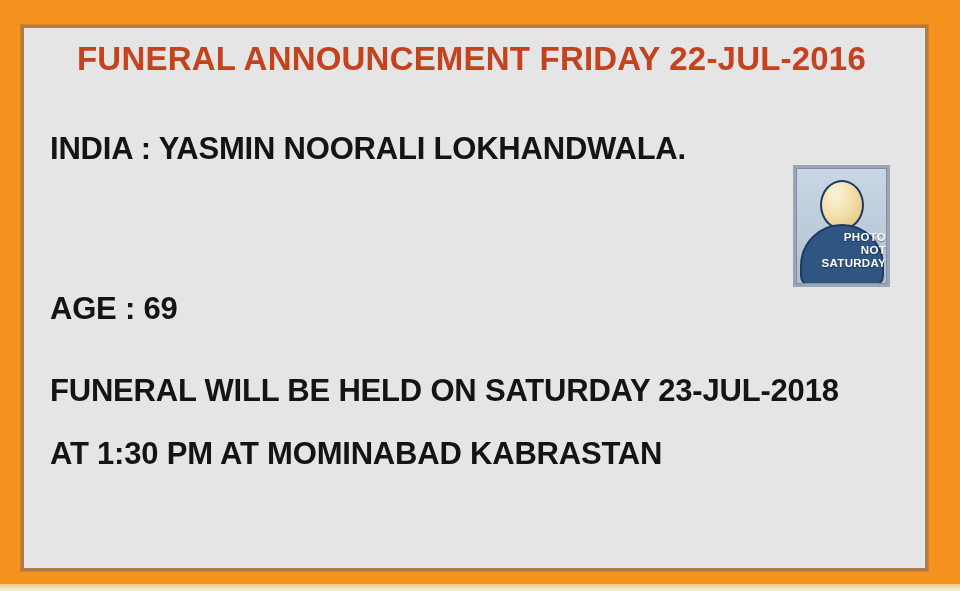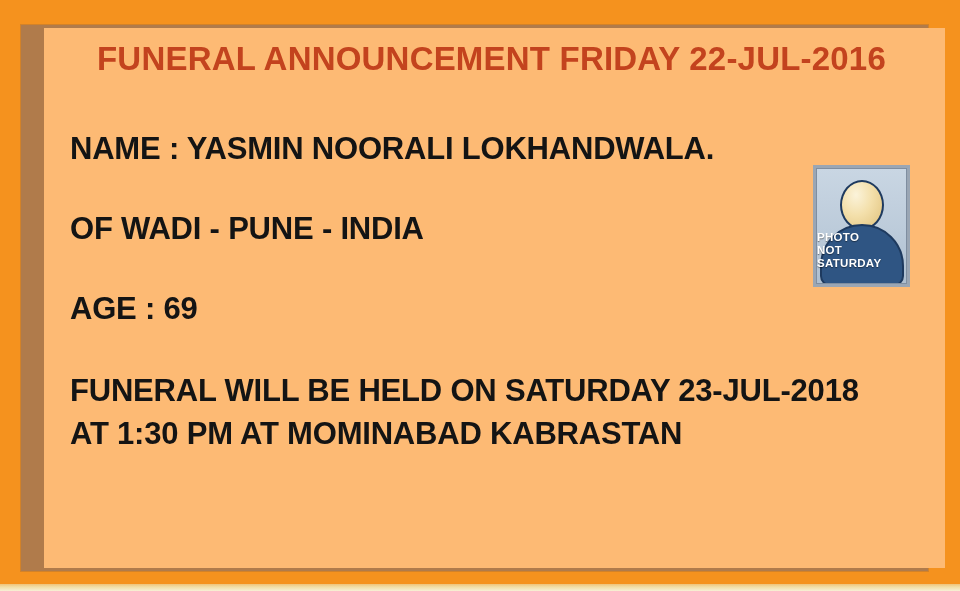--- a/index.html
+++ b/index.html
@@ -33,22 +33,21 @@
     height: 546px;
     background: #B07B4B;
     box-shadow: 0 0 0 1px rgba(150,100,60,0.35);
   }
   .card {
     position: absolute;
     left: 24px;
     top: 28px;
     width: 901px;
     height: 540px;
-    background: #fdba74;
-    margin-left: 20px;
+    background: #e5e5e5;
   }
   .title {
     position: absolute;
     left: 53px;
     top: 12px;
     width: 820px;
     color: #C3431E;
     font-size: 33px;
     font-weight: bold;
     letter-spacing: 0.2px;
@@ -62,21 +61,21 @@
     color: #141414;
     font-size: 31px;
     font-weight: bold;
     white-space: nowrap;
     letter-spacing: -0.2px;
   }
   .line-name  { top: 103px; }
   .line-place { top: 183px; }
   .line-age   { top: 263px; }
   .line-when  { top: 345px; }
-  .line-where { top: 388px; }
+  .line-where { top: 408px; }
 
   
   .photo-box {
     position: absolute;
     left: 769px;
     top: 137px;
     width: 97px;
     height: 122px;
     background: #9AA6B4;
     padding: 3px;
@@ -114,44 +113,43 @@
     background: linear-gradient(to bottom, #3E6591 0%, #2E5280 55%, #274А74 100%);
     background-color: #2F5583;
     border: 2px solid #1E3A5F;
     box-sizing: border-box;
   }
   .avatar-caption {
     position: absolute;
     left: 0;
     top: 62px;
     width: 100%;
-    text-align: left;
+    text-align: right;
     color: #FFFFFF;
     font-size: 11.5px;
     font-weight: bold;
     line-height: 13px;
     letter-spacing: 0.3px;
     text-shadow: 0 1px 1px rgba(0,0,0,0.45);
   }
   .avatar-caption span { display: block; }
 </style>
 </head>
 <body>
 
 <div id="poster">
 
   <div class="card-border"></div>
 
   <div class="card">
 
     <div class="title">FUNERAL ANNOUNCEMENT FRIDAY 22-JUL-2016</div>
 
-    <div class="body-line line-name">NAME : YASMIN NOORALI LOKHANDWALA.</div>
+    <div class="body-line line-name">INDIA : YASMIN NOORALI LOKHANDWALA.</div>
 
-    <div class="body-line line-place">OF WADI - PUNE - INDIA</div>
 
     <div class="body-line line-age">AGE : 69</div>
 
     <div class="body-line line-when">FUNERAL WILL BE HELD ON SATURDAY 23-JUL-2018</div>
 
     <div class="body-line line-where">AT 1:30 PM AT MOMINABAD KABRASTAN</div>
 
     <div class="photo-box">
       <div class="photo-inner">
         <div class="avatar-head"></div>

